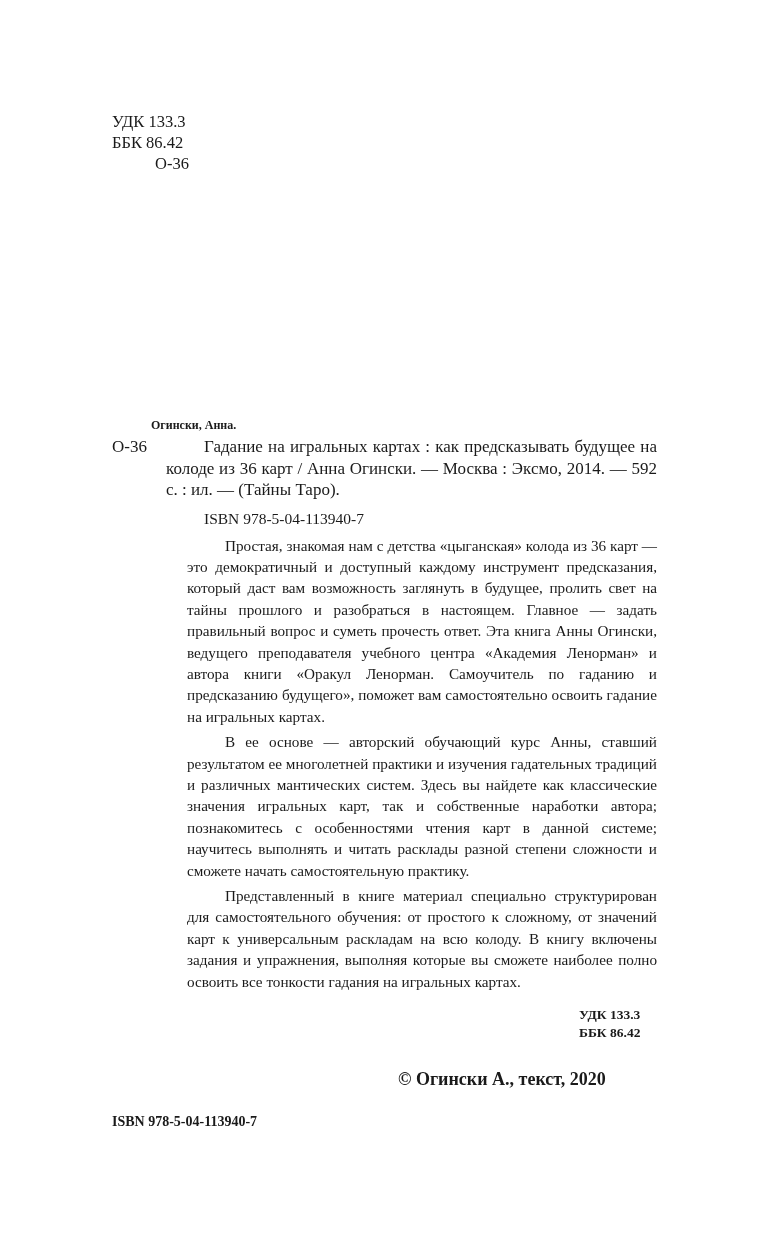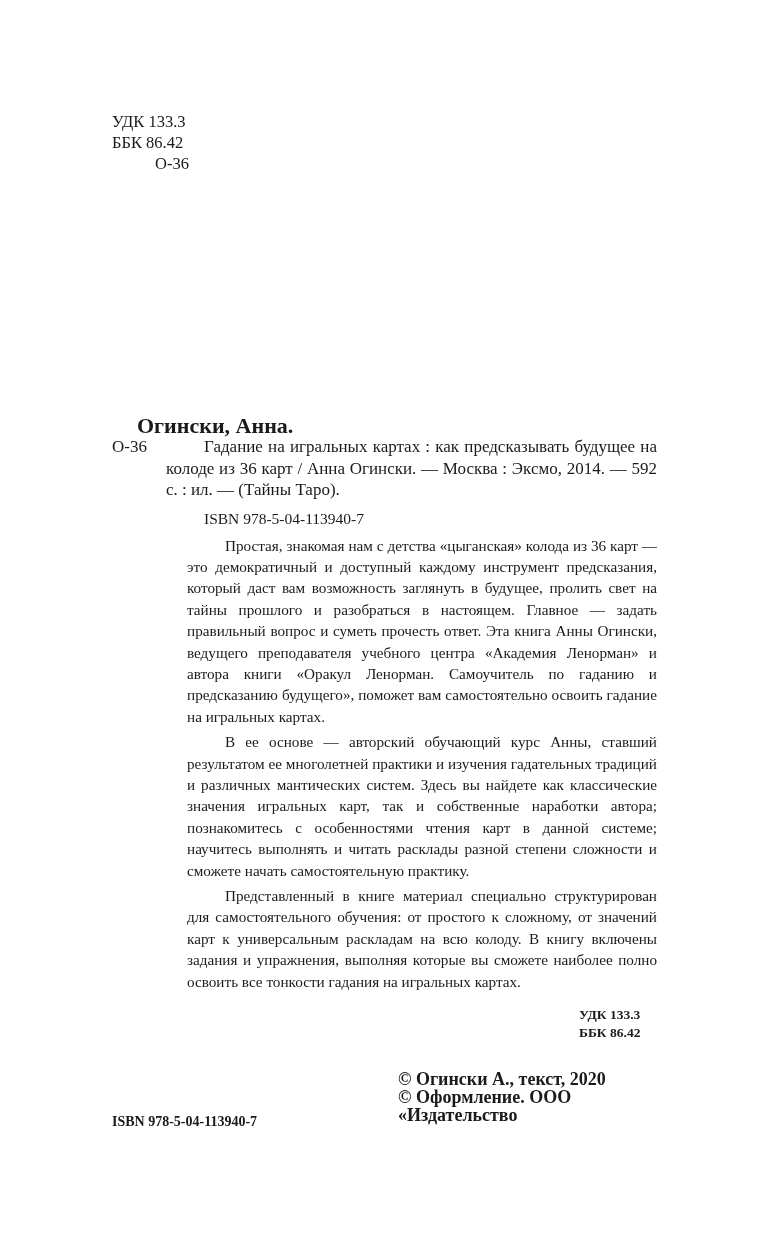--- a/index.html
+++ b/index.html
@@ -32,23 +32,23 @@
     .top-codes .author-mark { padding-left: 43px; }
 
     .catalog {
       position: absolute;
       left: 112px;
       top: 415px;
       width: 545px;
       font-family: "Liberation Serif", "DejaVu Serif", serif;
     }
     .author-line {
-      margin-left: 25px;
+      margin-left: 39px;
       font-weight: bold;
-      font-size: 22px;
+      font-size: 12px;
       line-height: 21px;
     }
     .record {
       position: relative;
       font-size: 17px;
       line-height: 21.5px;
     }
     .record .mark {
       position: absolute;
       left: 0;
@@ -131,18 +131,17 @@
     </div>
   </div>
 
   <div class="bottom-codes">
     <div>УДК 133.3</div>
     <div>ББК 86.42</div>
   </div>
 
   <div class="copyrights">
     <div>© Огински А., текст, 2020</div>
-    <div>© Оформление. ООО «Издательство</div>
   </div>
 
   <div class="bottom-isbn">ISBN 978-5-04-113940-7</div>
 
 </div>
 
 </body></html>

